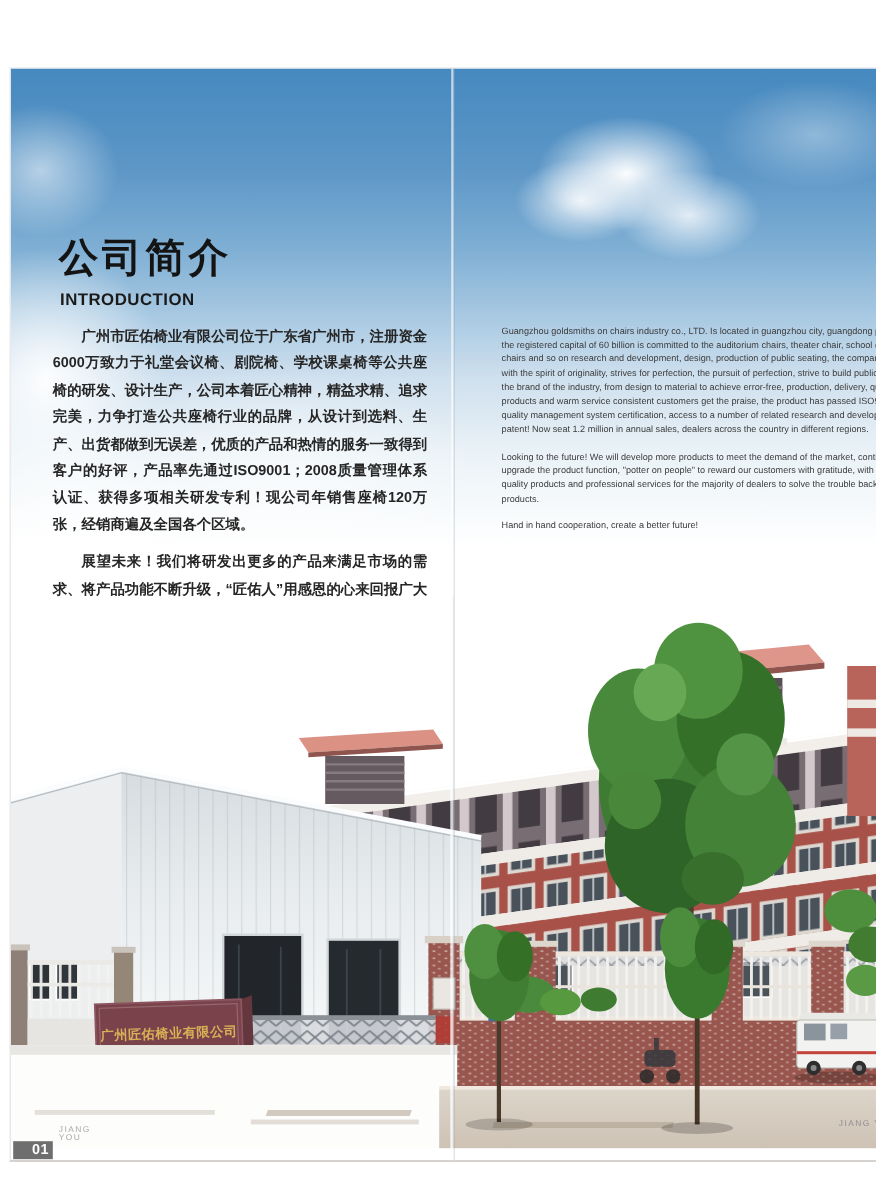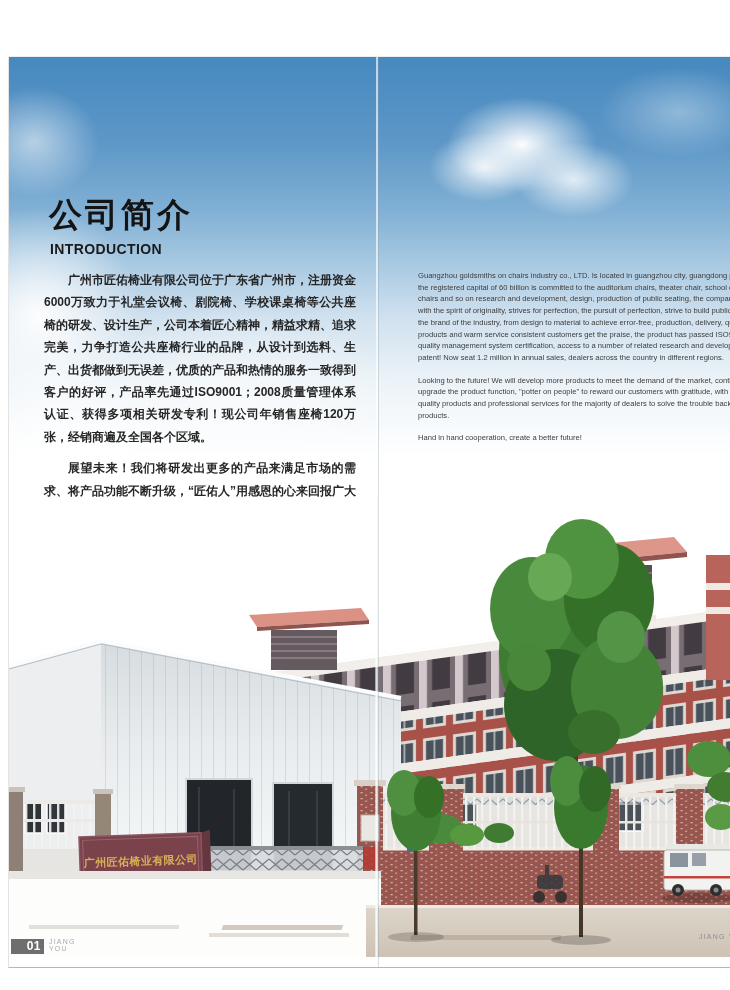--- a/index.html
+++ b/index.html
@@ -63,21 +63,21 @@
   .en-text{
     position:absolute;left:409px;top:213px;width:352px;
     font-size:7.6px;line-height:11.7px;color:#3c3c3c;text-align:left;
   }
   .en-text p{margin:0 0 11px 0;}
   
   .photo{position:absolute;left:0;top:440px;width:722px;height:460px;}
   
   .footer-left{position:absolute;left:0px;top:878px;height:16px;}
   .pagenum{
-    position:absolute;left:2px;top:4px;width:30px;height:15px;background:#6e6e6e;
+    position:absolute;left:2px;top:16px;width:30px;height:15px;background:#6e6e6e;
     color:#ffffff;font-weight:bold;font-size:12px;text-align:right;line-height:15px;
     padding-right:3px;letter-spacing:.5px;
   }
   .brand{
     position:absolute;left:40px;top:3px;font-size:7px;color:#a9a9a9;letter-spacing:1.2px;
   }
   .brand-right{
     position:absolute;left:690px;top:876px;width:70px;font-size:7px;color:#8f8f8f;
     letter-spacing:1.2px;white-space:nowrap;
   }

